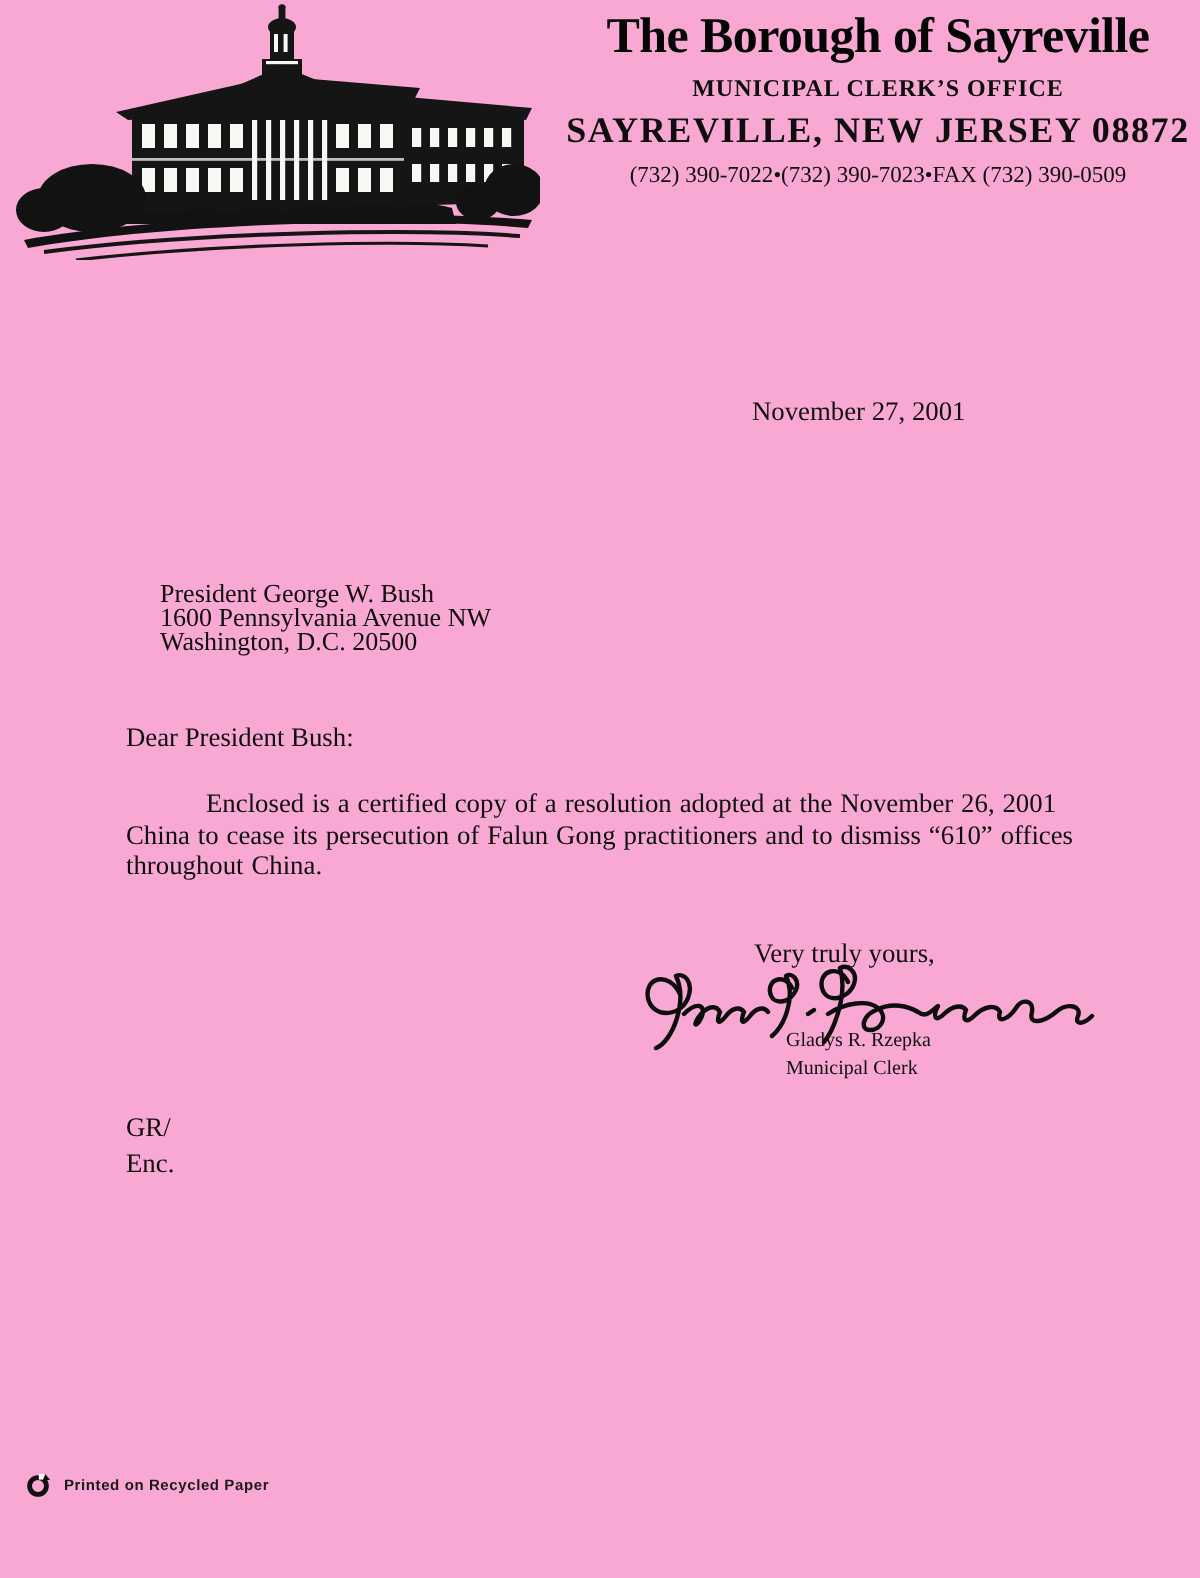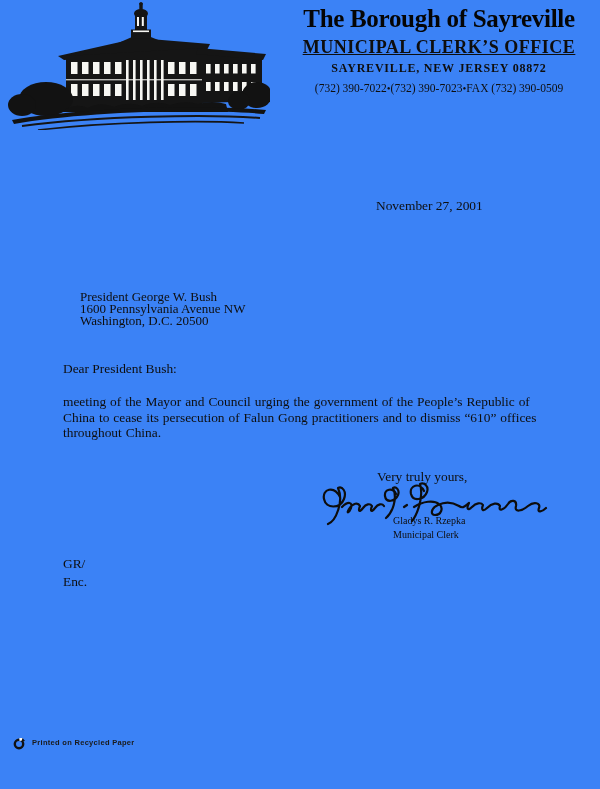--- a/index.html
+++ b/index.html
@@ -1,27 +1,27 @@
 <!DOCTYPE html>
 <html><head>
 <meta charset="utf-8">
 <style>
   html,body { margin:0; padding:0; background:#ffffff; }
   .page {
     position:relative; width:600px; height:789px;
-    background:#3b82f6; overflow:hidden;
+    background:#f9a8d4; overflow:hidden;
     font-family:"Liberation Serif", serif; color:#0e0e0e;
   }
   
   .building { position:absolute; left:8px; top:2px; width:262px; height:128px; }
   .head-right { position:absolute; left:282px; top:4px; width:314px; text-align:center; }
   .org-title { font-size:25px; font-weight:bold; letter-spacing:-0.3px; line-height:30px; color:#050505; }
-  .office    { font-size:18px; font-weight:bold; letter-spacing:0.5px; margin-top:3px;text-decoration:underline; }
+  .office    { font-size:12px; font-weight:bold; letter-spacing:0.5px; margin-top:3px; }
   .addr1     { font-size:12.5px; font-weight:bold; letter-spacing:0.8px; margin-top:10px; }
-  .addr2     { font-size:12px; font-weight:bold; letter-spacing:0.8px; margin-top:3px; }
+  .addr2     { font-size:18px; font-weight:bold; letter-spacing:0.8px; margin-top:3px; }
   .phones    { font-size:11.5px; font-weight:normal; margin-top:6px;
                display:flex; justify-content:center; align-items:center; gap:0; }
   .phones .bullet { font-size:11px; }
   
   .date       { position:absolute; left:376px; top:198px; font-size:13.4px; }
   .recipient  { position:absolute; left:80px;  top:291px; font-size:13px; line-height:12.2px; }
   .salutation { position:absolute; left:63px;  top:361px; font-size:13.4px; }
   .body-par   { position:absolute; left:63px;  top:394px; width:500px; font-size:13.4px;
                 line-height:15.6px; word-spacing:0.6px; }
   .body-par .line { white-space:nowrap; }
@@ -126,21 +126,21 @@
 
   <div class="recipient">
     <div>President George W. Bush</div>
     <div>1600 Pennsylvania Avenue NW</div>
     <div>Washington, D.C. 20500</div>
   </div>
 
   <div class="salutation">Dear President Bush:</div>
 
   <div class="body-par">
-    <div class="line">meeting of the Mayor and Council urging the government of the People’s Republic of</div>
+    <div class="line indent">Enclosed is a certified copy of a resolution adopted at the November 26, 2001</div>
     <div class="line">China to cease its persecution of Falun Gong practitioners and to dismiss “610” offices</div>
     <div class="line">throughout China.</div>
   </div>
 
   <div class="closing">Very truly yours,</div>
 
   <div class="signature-svg">
     <svg viewBox="0 0 228 54" width="228" height="54" aria-hidden="true">
       <g fill="none" stroke="#0d0d0d" stroke-width="2.2" stroke-linecap="round" stroke-linejoin="round">
         <path d="M20,20 C14,8 2,12 4,22 C6,32 20,32 24,22 C27,14 22,9 18,11 C24,24 16,44 8,47"></path>

